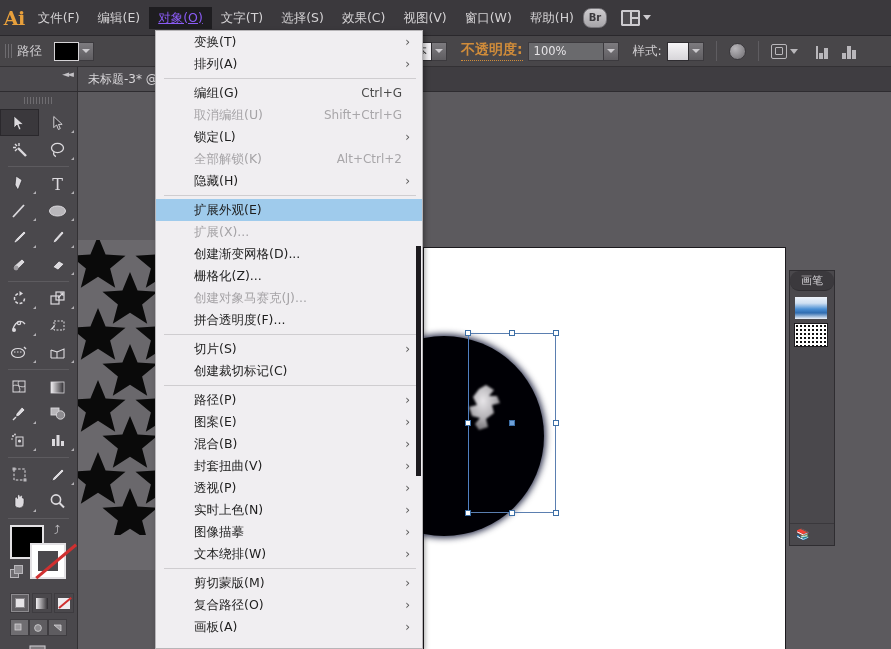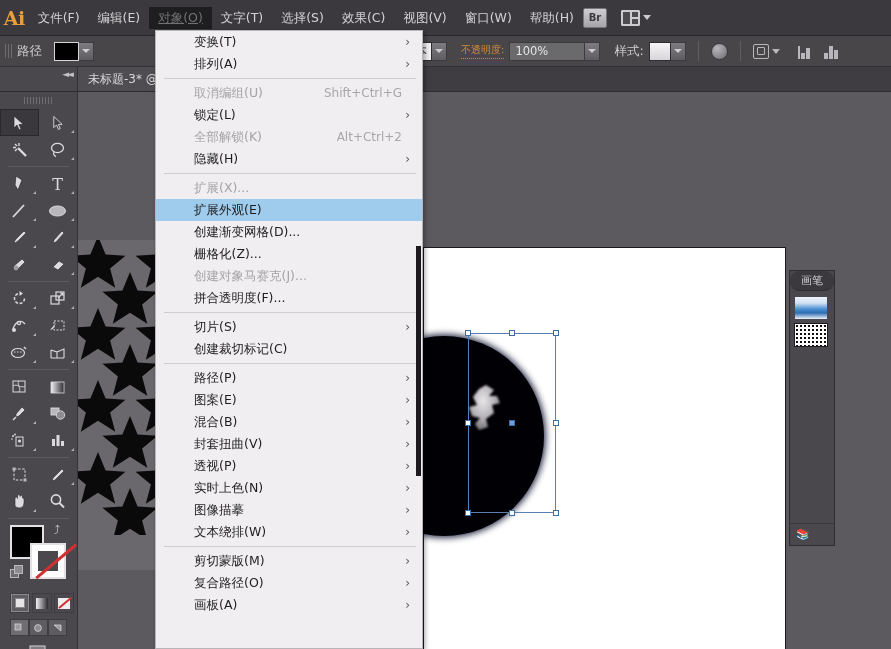--- a/index.html
+++ b/index.html
@@ -25,25 +25,25 @@
     color: #e8a03c; font-size: 19px; font-weight: bold;
     font-family: "DejaVu Serif","Liberation Serif",serif;
     letter-spacing: -0.5px;
   }
   .menu-item {
     padding: 4px 9px; height: 22px; line-height: 14px;
     color: #d4d2d4; font-size: 12.5px;
     display: flex; align-items: center;
     cursor: default; white-space: nowrap;
   }
-  .menu-item.active { background: #1e1d20; color: #737373; text-decoration: underline; }
+  .menu-item.active { background: #1e1d20; color: #8b5cf6; text-decoration: underline; }
   .mb-right { margin-left: auto; display: flex; align-items: center; padding-right: 240px; }
   .br-btn {
     width: 24px; height: 20px; background: linear-gradient(#cfcdd0,#a6a4a8);
-    border: 1px solid #77757a; border-radius: 2px;
+    border: 1px solid #77757a; border-radius: 8px;
     color: #3a383c; font-size: 10px; font-weight: bold;
     display: flex; align-items: center; justify-content: center;
     margin-right: 14px;
   }
   .ws-btn { display: flex; align-items: center; }
   .ws-grid {
     width: 19px; height: 16px; border: 1.5px solid #cdcbcf; border-radius: 1px;
     display: grid; grid-template-columns: 9px 1fr; grid-template-rows: 1fr 1fr;
     overflow: hidden;
   }
@@ -78,21 +78,21 @@
   .mini-drop .t { width:0;height:0;border-left:4px solid transparent;border-right:4px solid transparent;border-top:4px solid #cdcbcf; }
   .stroke-combo { display: flex; align-items: center; }
   .stroke-field {
     width: 118px; height: 19px; background: #f2f0f3; border: 1px solid #2e2c30;
     display: flex; align-items: center; justify-content: flex-end;
     padding-right: 4px; position: relative; color:#1a1a1a; font-size: 12px;
   }
   .stroke-field::before {
     content:""; position:absolute; left: 6px; top: 9px; width: 72px; height: 2px; background:#111;
   }
-  .opacity-label { color: #d08c3a; font-size: 10px; margin: 0 5px 0 14px; border-bottom: 1px dotted #d08c3a; padding-bottom:1px;}
+  .opacity-label { color: #d08c3a; font-size: 14px; margin: 0 5px 0 14px; border-bottom: 1px dotted #d08c3a; padding-bottom:1px;font-weight:bold;}
   .opacity-field {
     width: 76px; height: 19px; background: #6a6a6d; border: 1px solid #3c3a3e;
     color: #e6e4e7; font-size: 11.5px; display: flex; align-items: center; padding-left: 5px;
   }
   .style-label { color: #cfcdd0; font-size: 12.5px; margin: 0 5px 0 14px; }
   .style-box { width: 22px; height: 19px; background: linear-gradient(#f6f5f7,#d7d5d9); border: 1px solid #2e2c30; }
   .cb-sep { width: 1px; height: 20px; background: #5f5d61; margin: 0 12px; }
   .round-btn {
     width: 17px; height: 17px; border-radius: 50%;
     background: radial-gradient(circle at 35% 30%, #b9b7bb, #6d6b6f);
@@ -669,43 +669,47 @@
     <div id="menu-rows">
         <div class="mrow">
           <span>变换(T)</span>
           <span class="arw">›</span>
         </div>
         <div class="mrow">
           <span>排列(A)</span>
           <span class="arw">›</span>
         </div>
         <div class="msep"></div>
+        <div class="mrow">
+          <span>编组(G)</span>
+          <span class="sc">Ctrl+G</span>
+        </div>
         <div class="mrow dis">
           <span>取消编组(U)</span>
           <span class="sc">Shift+Ctrl+G</span>
         </div>
         <div class="mrow">
           <span>锁定(L)</span>
           <span class="arw">›</span>
         </div>
         <div class="mrow dis">
           <span>全部解锁(K)</span>
           <span class="sc">Alt+Ctrl+2</span>
         </div>
         <div class="mrow">
           <span>隐藏(H)</span>
           <span class="arw">›</span>
         </div>
         <div class="msep"></div>
+        <div class="mrow hl">
+          <span>扩展外观(E)</span>
+        </div>
         <div class="mrow dis">
           <span>扩展(X)...</span>
         </div>
-        <div class="mrow hl">
-          <span>扩展外观(E)</span>
-        </div>
         <div class="mrow">
           <span>创建渐变网格(D)...</span>
         </div>
         <div class="mrow">
           <span>栅格化(Z)...</span>
         </div>
         <div class="mrow dis">
           <span>创建对象马赛克(J)...</span>
         </div>
         <div class="mrow">

